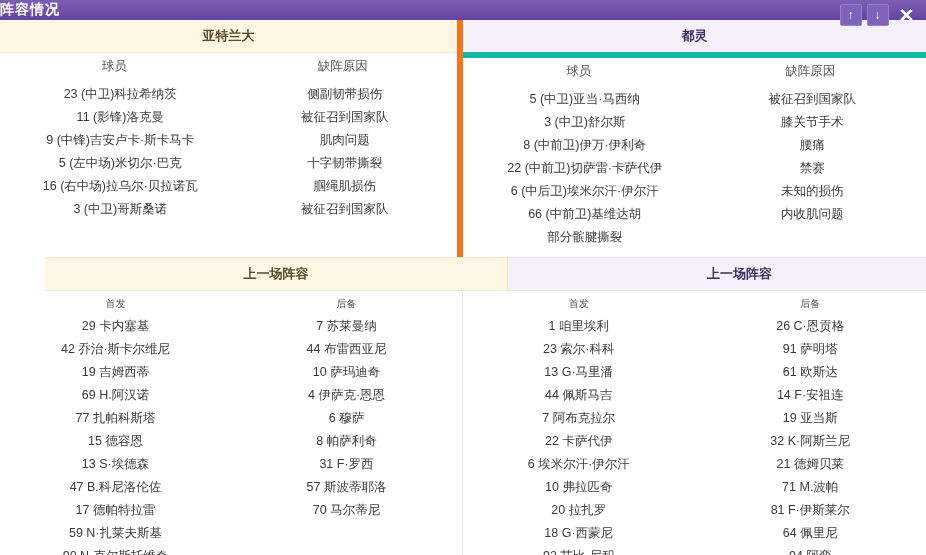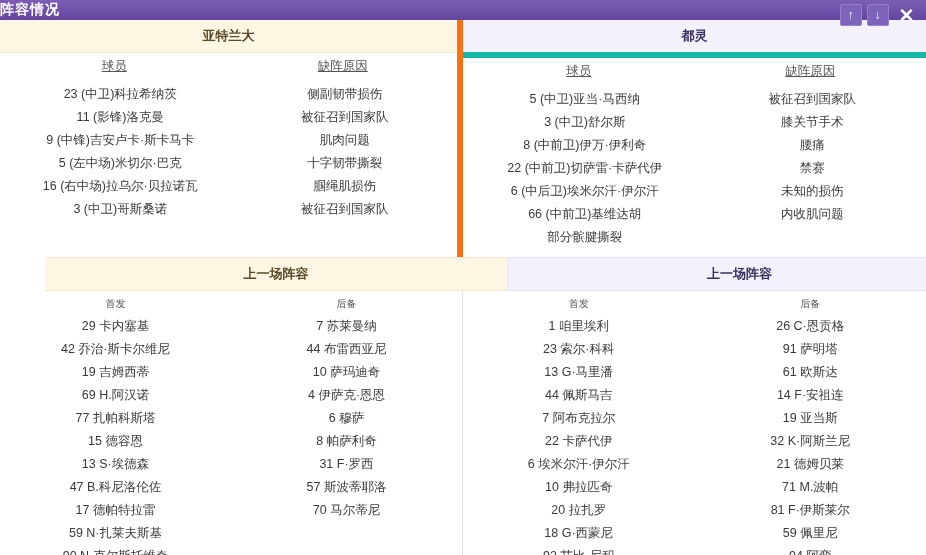--- a/index.html
+++ b/index.html
@@ -84,21 +84,20 @@
   }
   .subhead {
     display: flex;
     padding: 5px 0;
   }
   .subhead > div {
     width: 50%;
     text-align: center;
     color: #555555;
     font-size: 12.5px;
-    text-decoration: underline;
   }
   .rowlist { padding: 3px 0 8px 8px; }
   .prow {
     display: flex;
     padding: 3px 0;
   }
   .prow > div {
     width: 50%;
     text-align: center;
     font-size: 12.5px;
@@ -301,18 +300,18 @@
       <div>
         <div class="lcell">26 C·恩贡格</div>
         <div class="lcell">91 萨明塔</div>
         <div class="lcell">61 欧斯达</div>
         <div class="lcell">14 F·安祖连</div>
         <div class="lcell">19 亚当斯</div>
         <div class="lcell">32 K·阿斯兰尼</div>
         <div class="lcell">21 德姆贝莱</div>
         <div class="lcell">71 M.波帕</div>
         <div class="lcell">81 F·伊斯莱尔</div>
-        <div class="lcell">59 佩里尼</div>
+        <div class="lcell">64 佩里尼</div>
         <div class="lcell">94 阿弯</div>
       </div>
     </div>
   </div>
 </div>
 
 </body></html>

